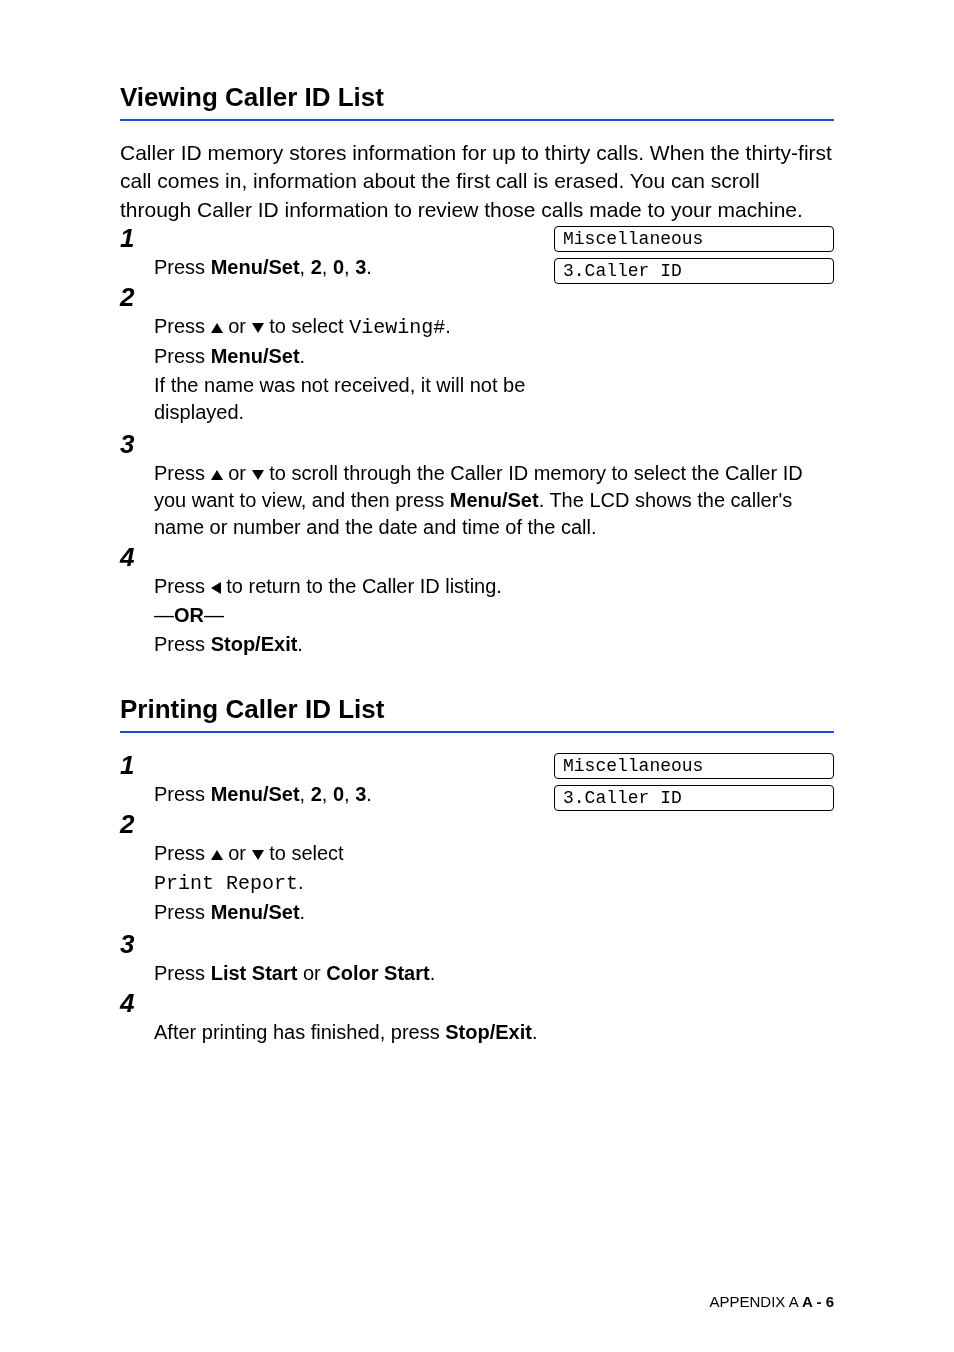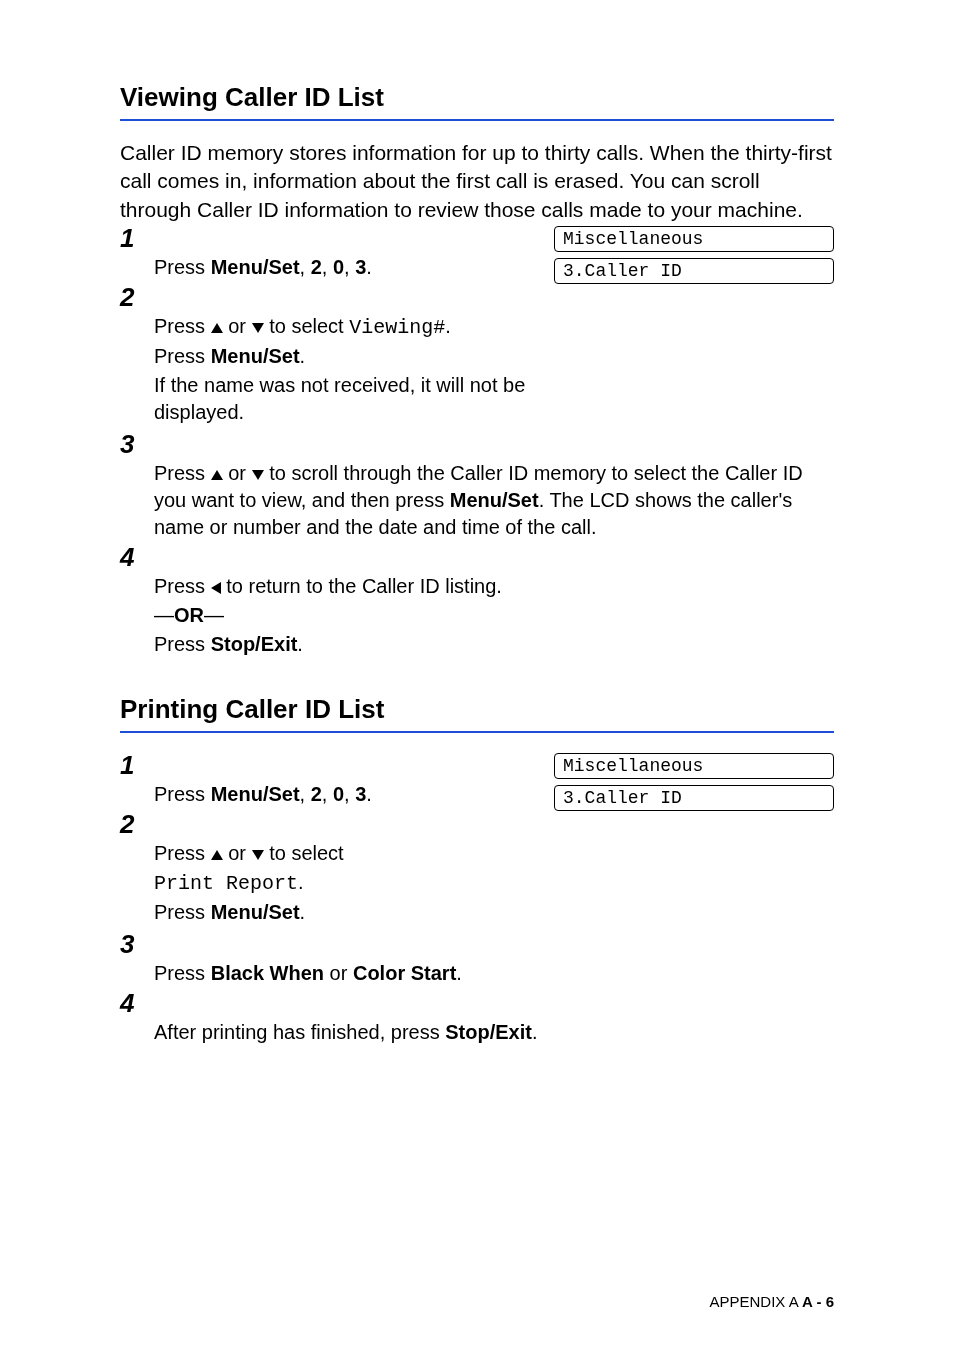--- a/index.html
+++ b/index.html
@@ -177,21 +177,21 @@
       <span>Press </span><span class="bold">Menu/Set</span><span>.</span>
     </div>
   </div>
 </div>
 
 <div class="clear"></div>
 
 <div class="step">
   <div class="step-num">3</div>
   <div class="step-body">
-    <span>Press </span><span class="bold">Black When</span><span> or </span><span class="bold">Color Start</span><span>.</span>
+    <span>Press </span><span class="bold">List Start</span><span> or </span><span class="bold">Color Start</span><span>.</span>
   </div>
 </div>
 
 <div class="step">
   <div class="step-num">4</div>
   <div class="step-body">
     <span>After printing has finished, press </span><span class="bold">Stop/Exit</span><span>.</span>
   </div>
 </div>
 

